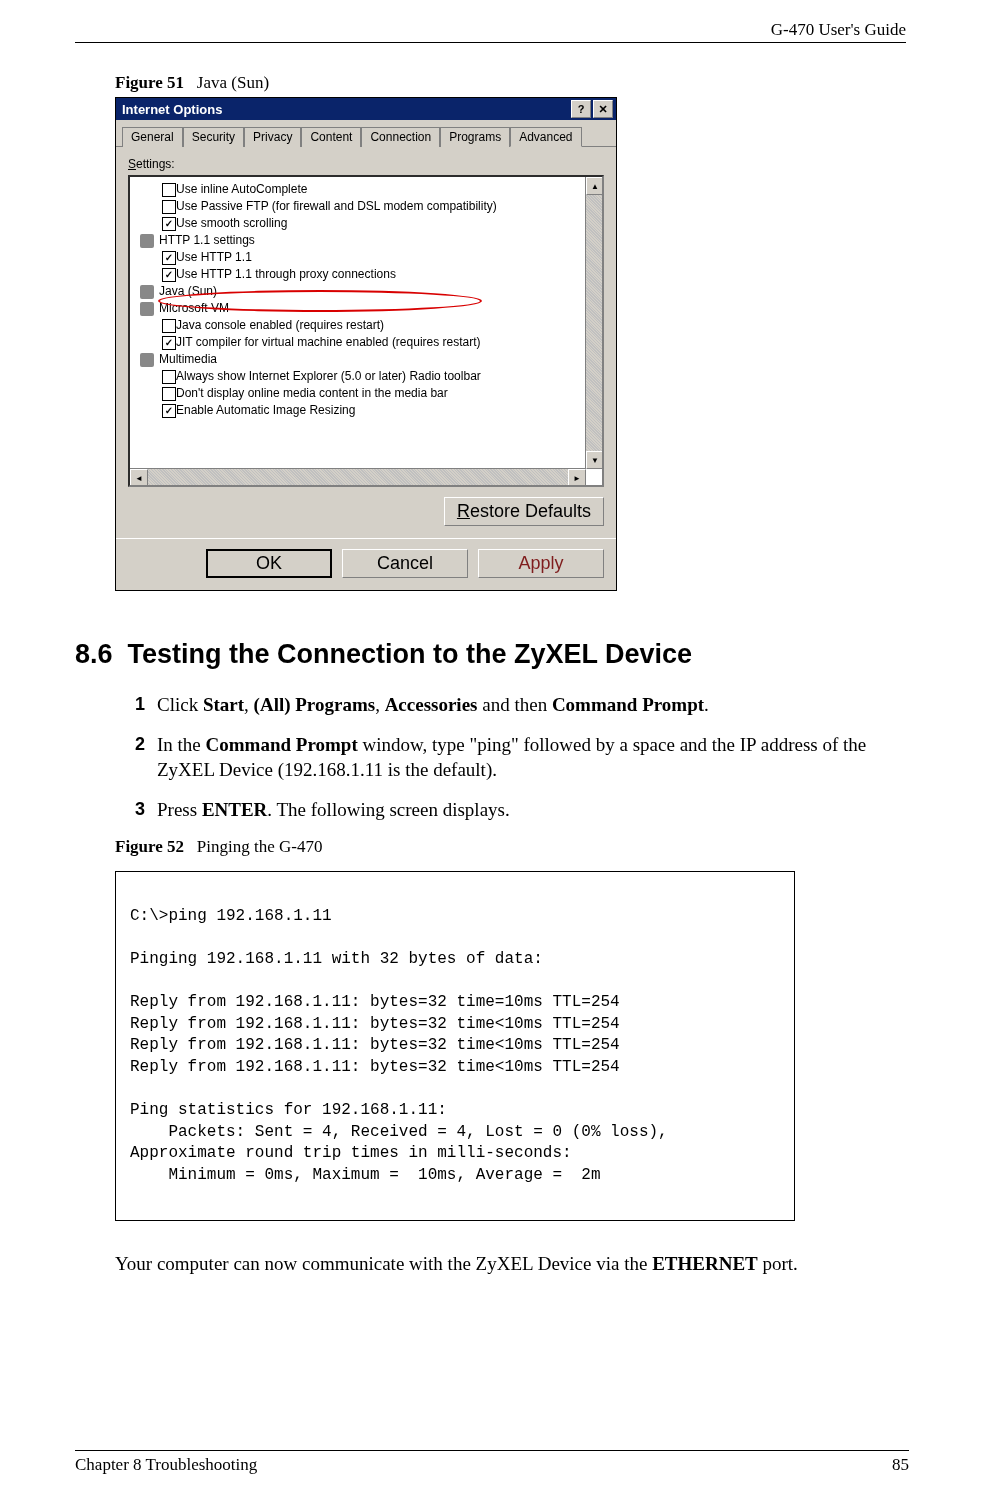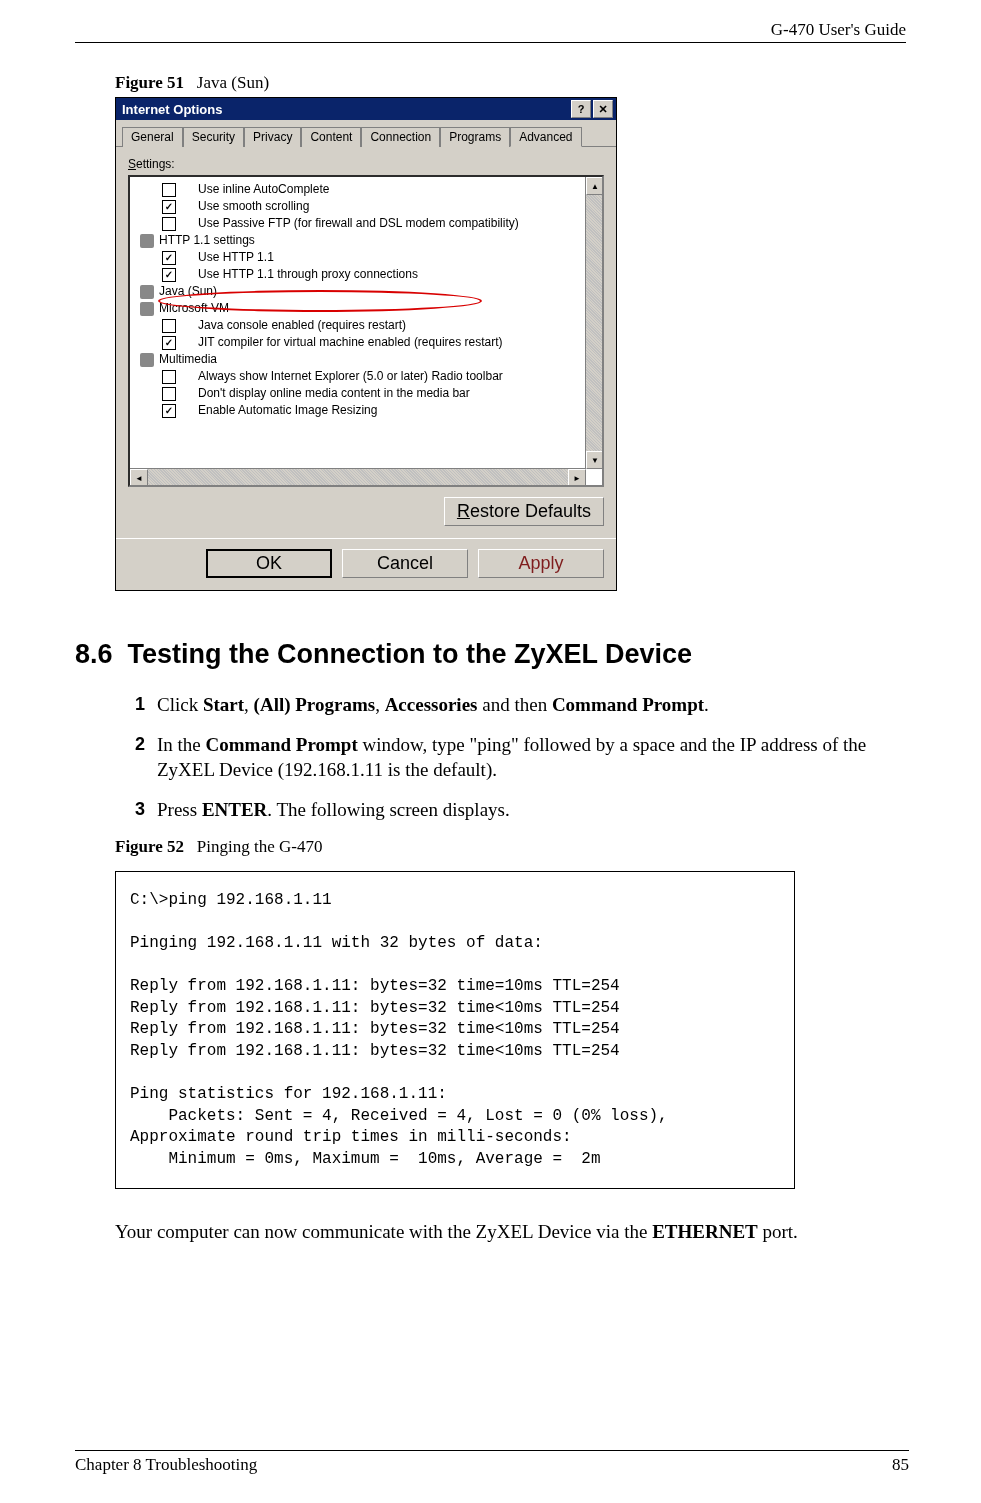--- a/index.html
+++ b/index.html
@@ -106,21 +106,21 @@
     background:#d4d0c8; border-top:1px solid #808080;
     display:flex; justify-content:space-between;
   }
   .sbtrack { flex:1; background:repeating-linear-gradient(45deg,#d4d0c8,#d4d0c8 1px,#c0c0c0 1px,#c0c0c0 2px);}
   .sbbtn {
     width:16px; height:16px; background:#d4d0c8;
     border:1px solid #808080; border-top-color:#fff; border-left-color:#fff;
     display:flex;align-items:center;justify-content:center;font-size:8px;
   }
   .tree { font-size:12px; line-height:17px; margin-right:18px; margin-bottom:18px;}
-  .row { display:flex; align-items:center; gap:22px; white-space:nowrap;}
+  .row { display:flex; align-items:center; gap:0; white-space:nowrap;}
   .indent1 { padding-left: 28px; }
   .group { padding-left: 6px; display:flex; align-items:center; gap:5px;}
   .cb {
     width:12px; height:12px; border:1px solid #000; background:#fff;
     display:inline-flex; align-items:center; justify-content:center;
     font-size:10px; line-height:10px;
   }
   .cb.checked::after { content:"✓"; font-weight:bold; }
   .gicon {
     width:14px; height:14px; display:inline-block;
@@ -178,21 +178,21 @@
     width: 22px;
     flex-shrink:0;
   }
   ol.steps .txt { flex:1; }
   ol.steps b { font-weight:bold; }
 
   .console-box {
     margin: 14px 0 0 40px;
     width: 650px;
     border:1.5px solid #000;
-    padding: 18px 14px;
+    padding: 34px 14px;
     font-family: "Courier New", Courier, monospace;
     font-size: 16px;
     line-height: 1.35;
     white-space: pre;
   }
   .concl {
     font-size:19px;
     margin: 30px 0 0 40px;
     line-height:1.35;
   }
@@ -238,26 +238,26 @@
   </div>
   <div class="body-area">
     <div class="settings-label"><u>S</u>ettings:</div>
     <div class="tree-box">
       <div class="tree" id="tree">
             <div class="row indent1">
               <span class="cb"></span>
               <span>Use inline AutoComplete</span>
             </div>
             <div class="row indent1">
+              <span class="cb"></span>
+              <span>Use Passive FTP (for firewall and DSL modem compatibility)</span>
+            </div>
+            <div class="row indent1">
               <span class="cb checked"></span>
               <span>Use smooth scrolling</span>
-            </div>
-            <div class="row indent1">
-              <span class="cb"></span>
-              <span>Use Passive FTP (for firewall and DSL modem compatibility)</span>
             </div>
             <div class="group">
               <span class="gicon"></span>
               <span>HTTP 1.1 settings</span>
             </div>
             <div class="row indent1">
               <span class="cb checked"></span>
               <span>Use HTTP 1.1</span>
             </div>
             <div class="row indent1">

